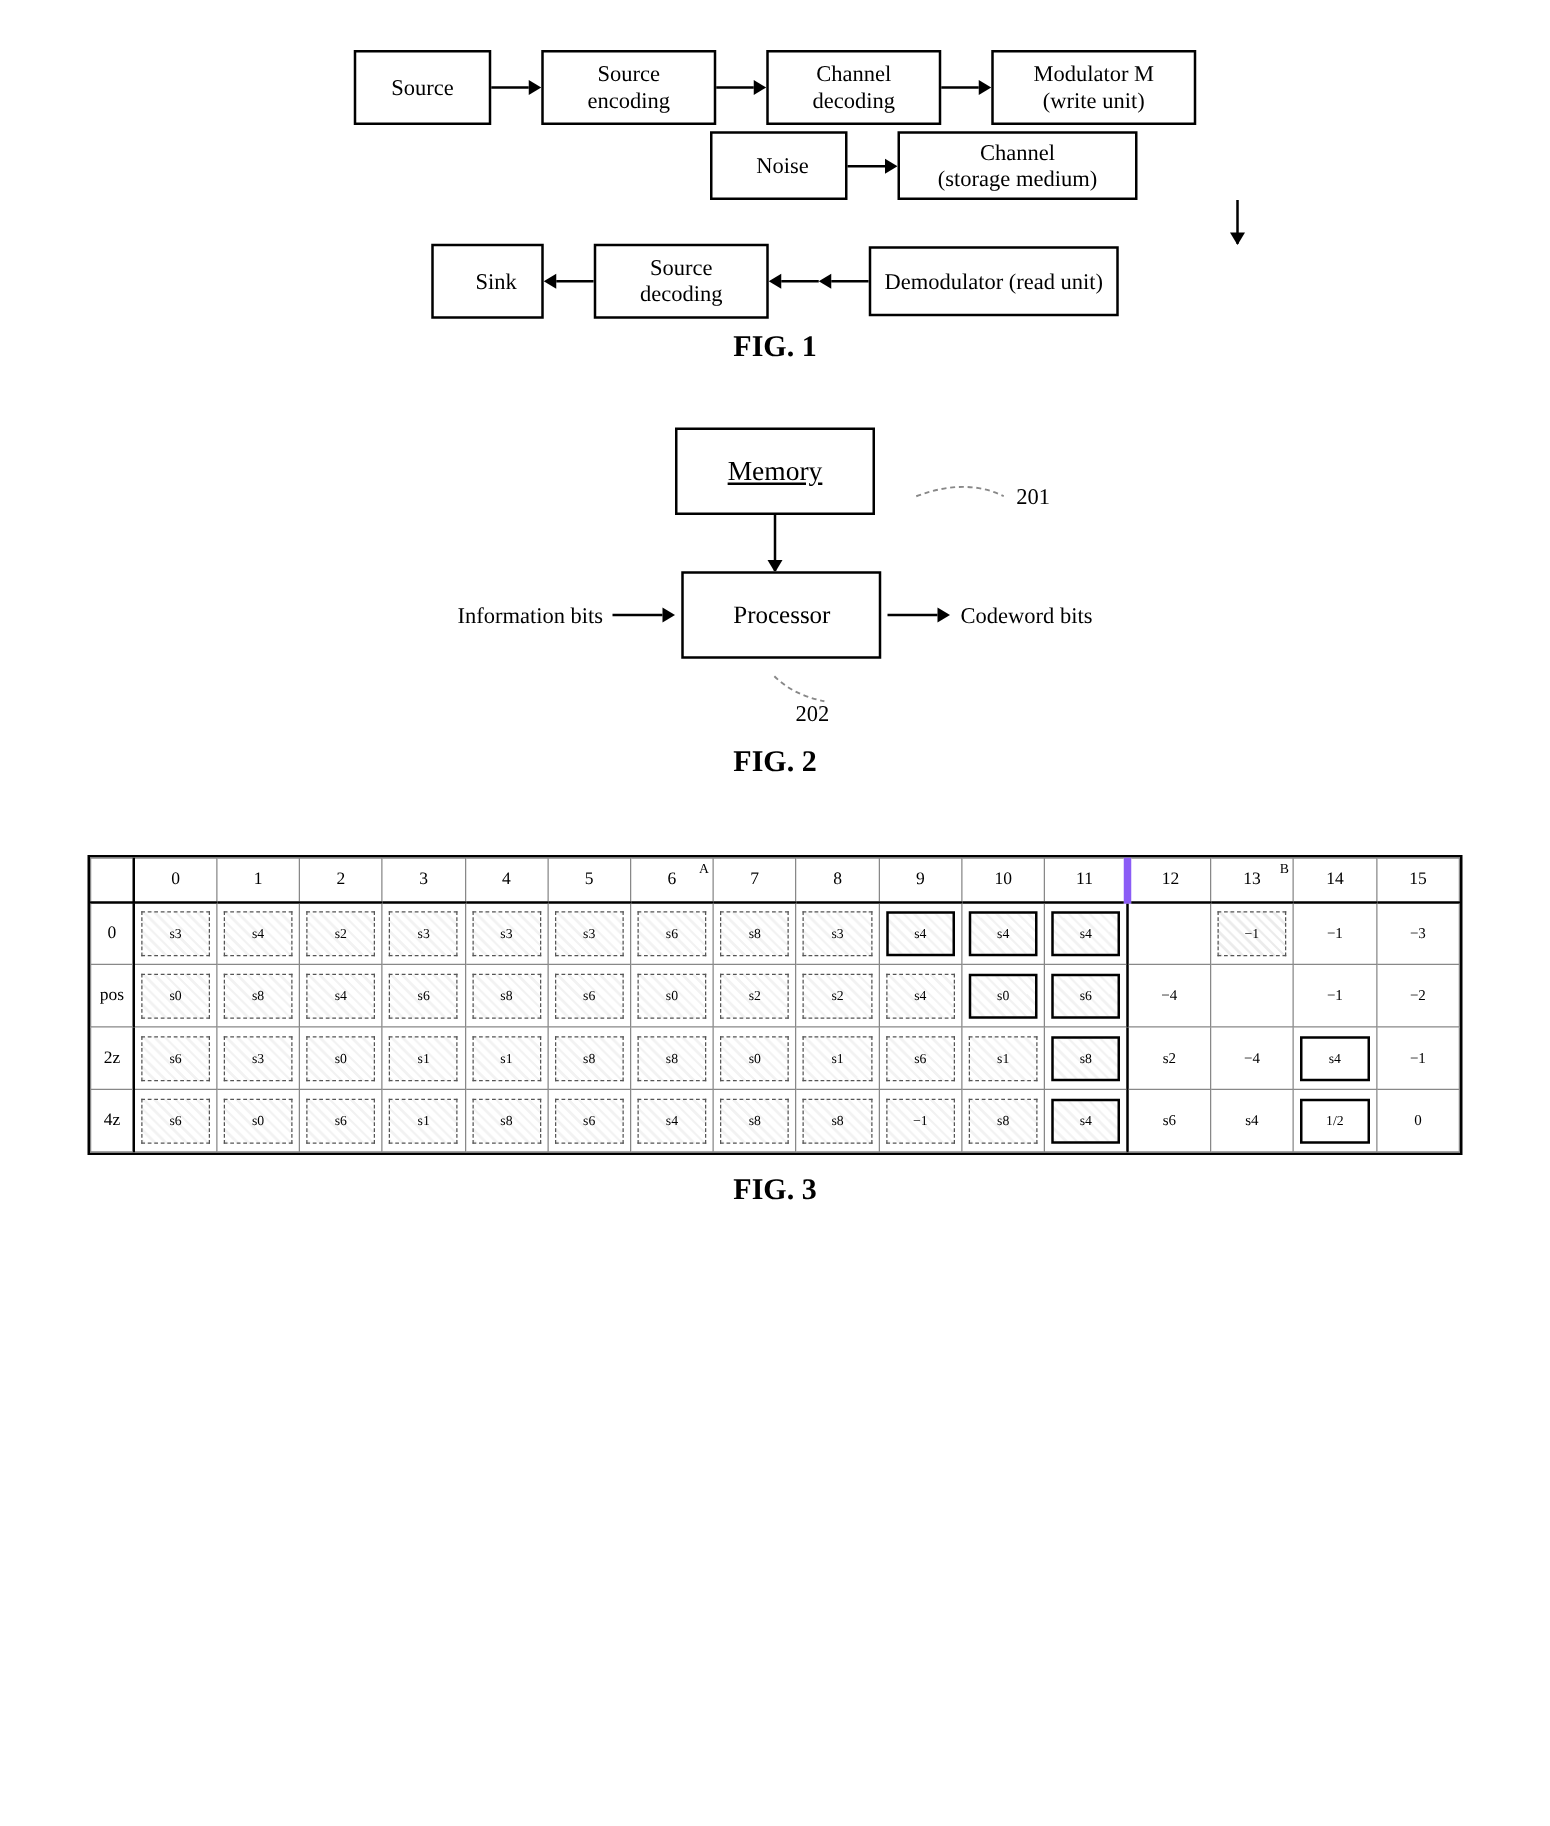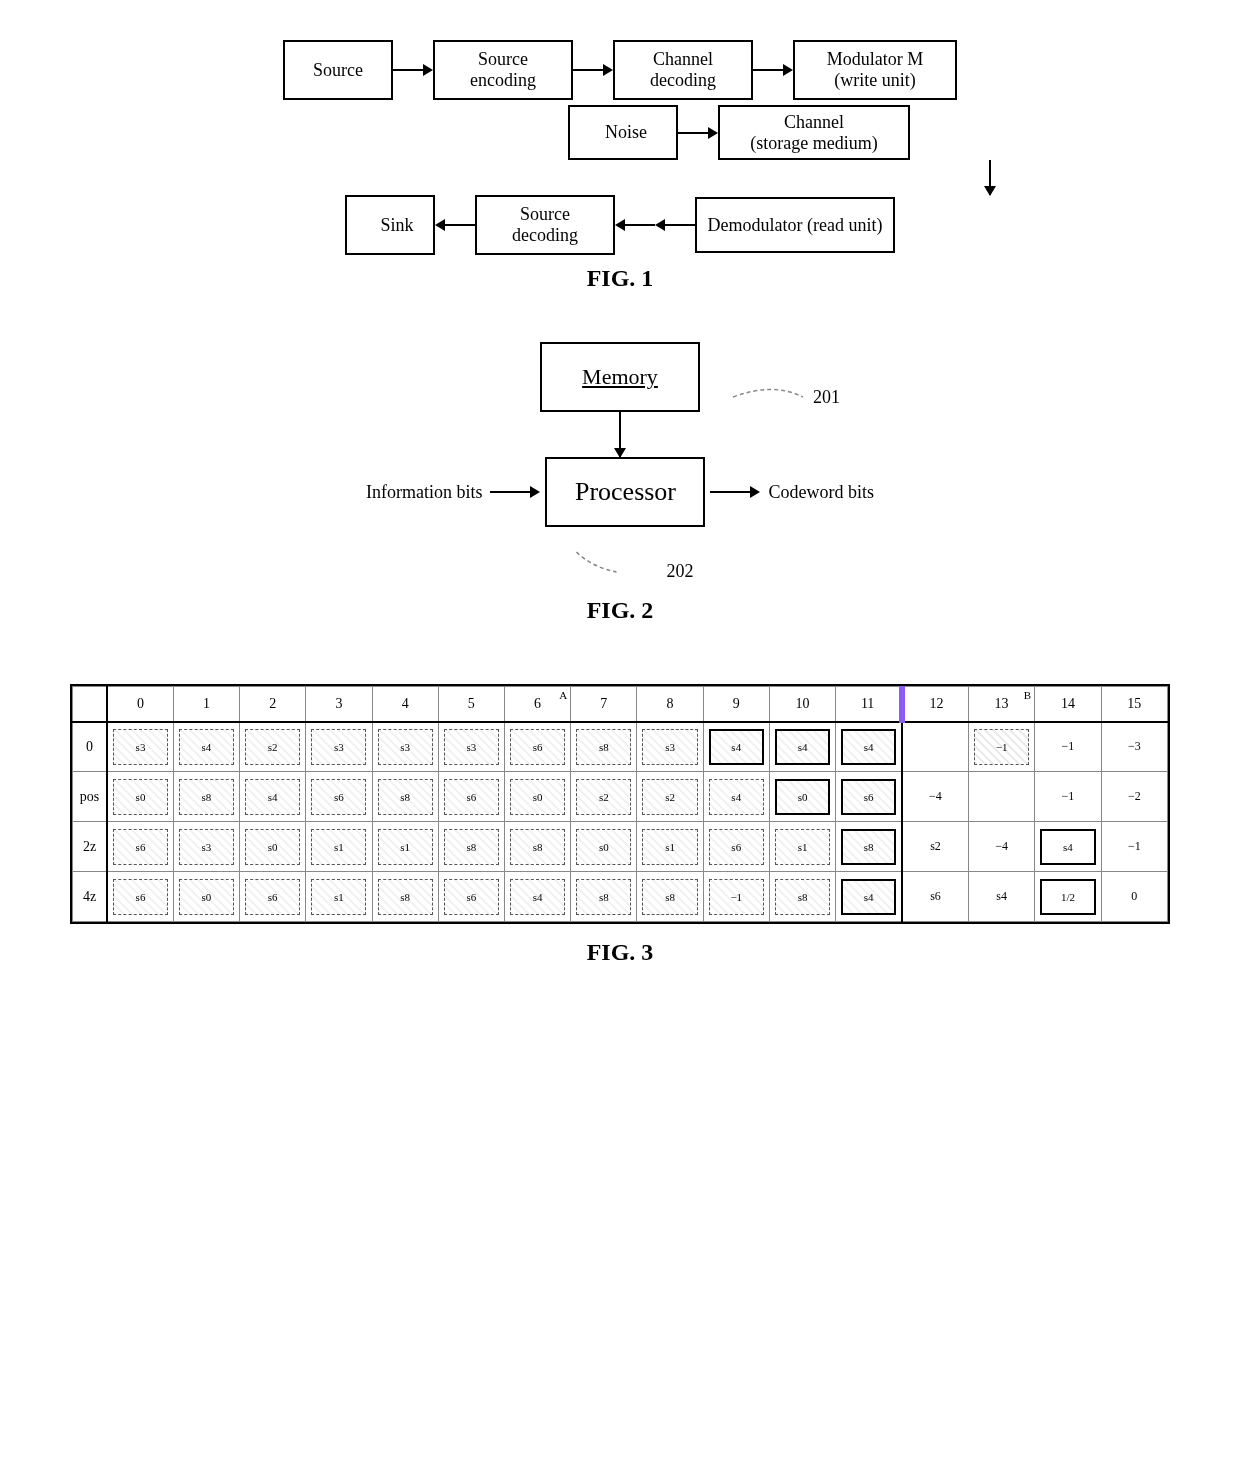--- a/index.html
+++ b/index.html
@@ -249,31 +249,31 @@
     <div style="display:flex;align-items:center;justify-content:center;position:relative;">
 
       <div style="display:flex;align-items:center;margin-right:5px;">
         <span style="font-size:18px;white-space:nowrap;margin-right:8px;">Information bits</span>
         <div style="display:flex;align-items:center;">
           <div class="horiz-line" style="width:40px;"></div>
           <div style="width:0;height:0;border-top:6px solid transparent;border-bottom:6px solid transparent;border-left:10px solid #000;"></div>
         </div>
       </div>
 
-      <div class="box" style="width:160px;height:70px;font-size:26px;">Processor</div>
+      <div class="box" style="width:160px;height:70px;font-size:20px;">Processor</div>
 
       <div style="display:flex;align-items:center;margin-left:5px;">
         <div style="display:flex;align-items:center;">
           <div class="horiz-line" style="width:40px;"></div>
           <div style="width:0;height:0;border-top:6px solid transparent;border-bottom:6px solid transparent;border-left:10px solid #000;"></div>
         </div>
         <span style="font-size:18px;white-space:nowrap;margin-left:8px;">Codeword bits</span>
       </div>
 
-      <div style="position:absolute;bottom:-55px;left:50%;transform:translateX(-50%);display:flex;align-items:flex-end;">
+      <div style="position:absolute;bottom:-55px;left:50%;transform:translateX(-50%);display:flex;align-items:center;flex-direction:column;">
         <svg width="60" height="30" style="overflow:visible;">
           <path d="M 30 0 Q 45 15 70 20" stroke="#888" stroke-width="1.5" fill="none" stroke-dasharray="4,3"></path>
         </svg>
         <span style="font-size:18px;margin-left:60px;margin-top:-10px;">202</span>
       </div>
     </div>
 
   </div>
   <div class="fig-label" style="margin-top:70px;">FIG. 2</div>
 </div>

